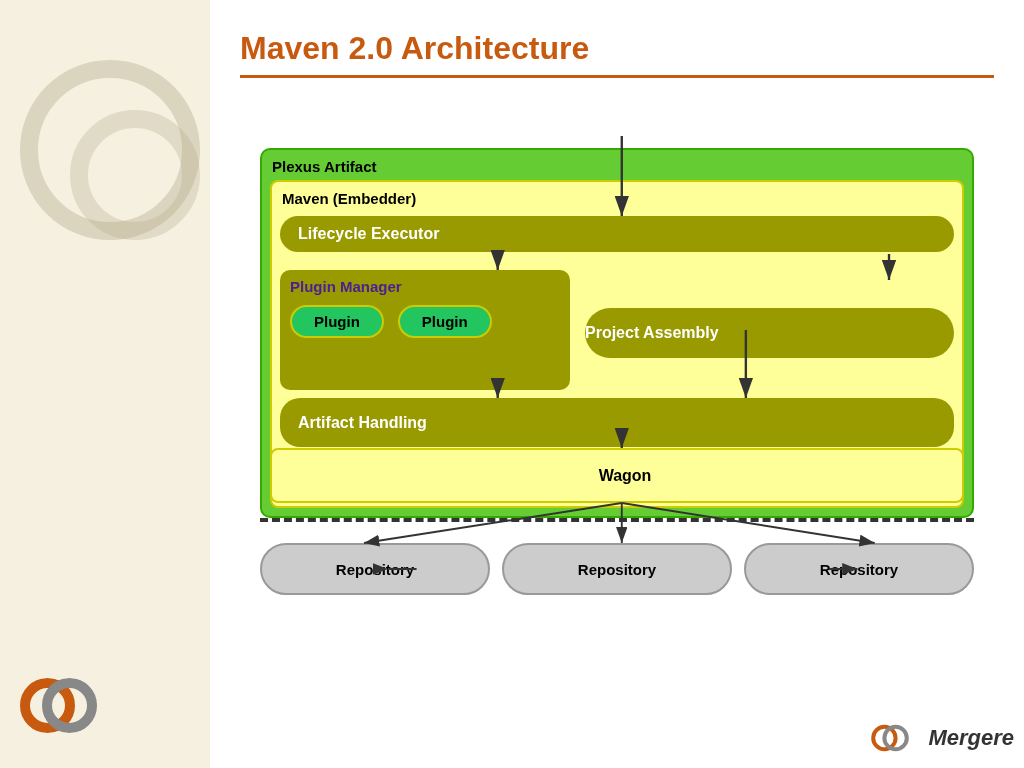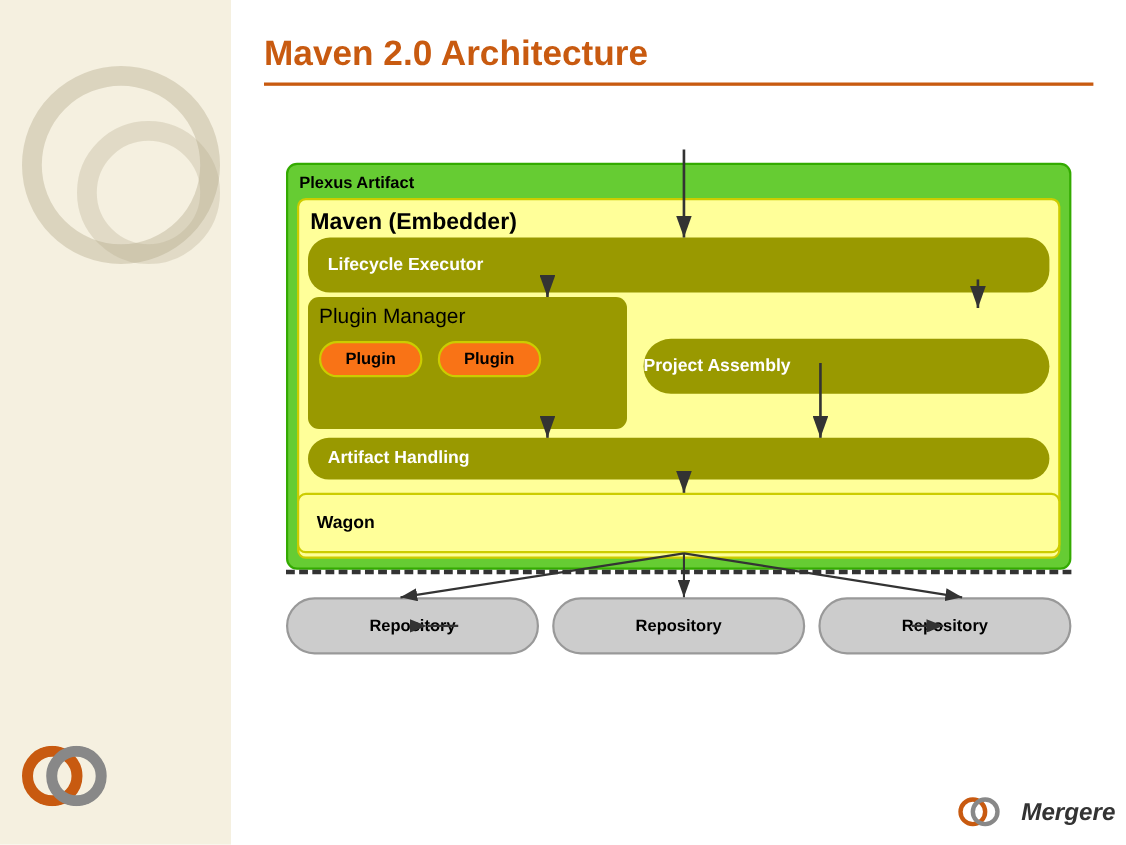--- a/index.html
+++ b/index.html
@@ -143,33 +143,33 @@
       border: 2px solid #cccc00;
       border-radius: 8px;
       padding: 8px 10px 10px 10px;
       position: absolute;
       top: 82px;
       left: 30px;
       right: 30px;
       bottom: 170px;
     }
     .maven-label {
-      font-size: 21px;
+      font-size: 15px;
       font-weight: bold;
       color: #000;
       margin-bottom: 8px;
     }
 
     
     .lifecycle-bar {
       position: absolute;
       top: 118px;
       left: 40px;
       right: 40px;
-      height: 50px;
+      height: 36px;
       background: #999900;
       border-radius: 20px;
       display: flex;
       align-items: center;
       padding-left: 18px;
       font-size: 16px;
       font-weight: bold;
       color: #fff;
     }
 
@@ -178,31 +178,31 @@
       position: absolute;
       top: 172px;
       left: 40px;
       width: 290px;
       height: 120px;
       background: #999900;
       border-radius: 10px;
       padding: 8px 10px 8px 10px;
     }
     .plugin-manager-label {
-      font-size: 19px;
-      font-weight: normal;
-      color: #000000;
+      font-size: 15px;
+      font-weight: bold;
+      color: #4c1d95;
       margin-bottom: 10px;
     }
     .plugin-buttons {
       display: flex;
       gap: 14px;
     }
     .plugin-btn {
-      background: #f97316;
+      background: #22c55e;
       border: 2px solid #cccc00;
       border-radius: 20px;
       padding: 6px 22px;
       font-size: 15px;
       font-weight: bold;
       color: #000;
     }
 
     
     .project-assembly {
@@ -221,21 +221,21 @@
       color: #fff;
       margin-top: 28px;
     }
 
     
     .artifact-bar {
       position: absolute;
       top: 300px;
       left: 40px;
       right: 40px;
-      height: 38px;
+      height: 49px;
       background: #999900;
       border-radius: 20px;
       display: flex;
       align-items: center;
       padding-left: 18px;
       font-size: 16px;
       font-weight: bold;
       color: #fff;
     }
 
@@ -248,20 +248,21 @@
       height: 55px;
       background: #ffff99;
       border: 2px solid #cccc00;
       border-radius: 8px;
       display: flex;
       align-items: center;
       padding-left: 16px;
       font-size: 16px;
       font-weight: bold;
       color: #000;
+      justify-content: center;
     }
 
     
     .dashed-line {
       position: absolute;
       top: 420px;
       left: 20px;
       right: 20px;
       border-top: 4px dashed #333;
     }

